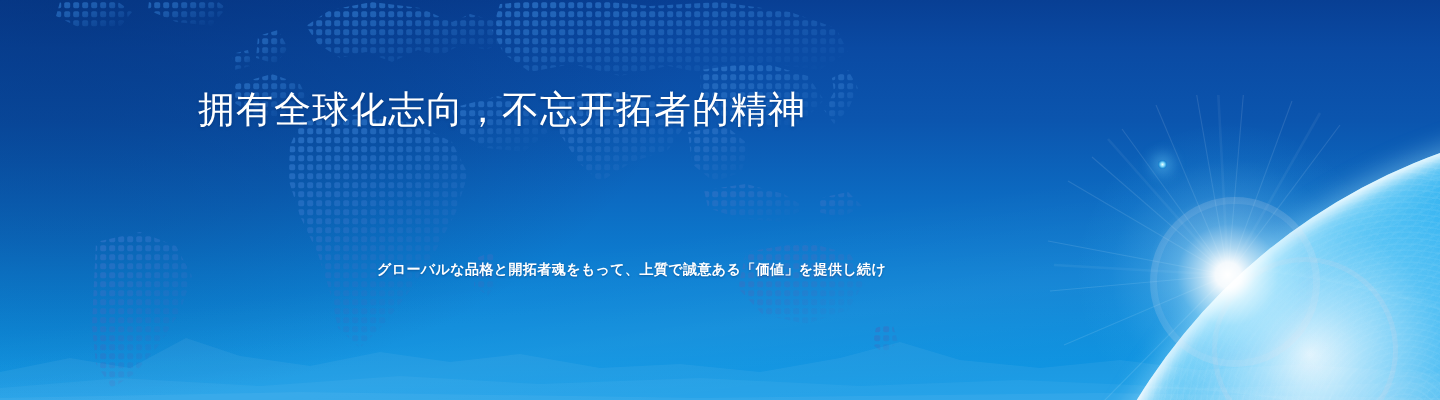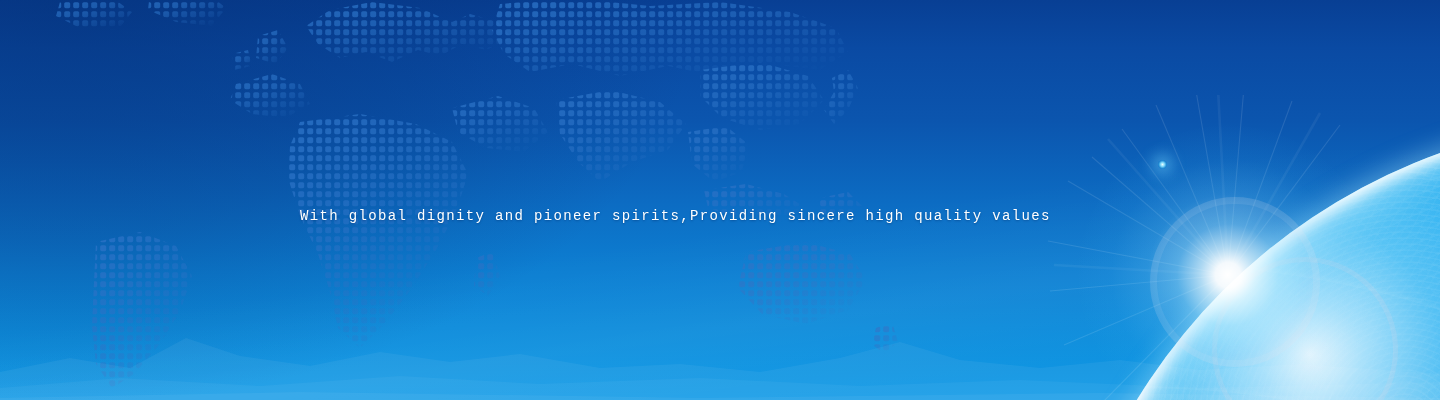--- a/index.html
+++ b/index.html
@@ -358,16 +358,17 @@
 
   <div class="horizon">
     <svg viewBox="0 0 1440 120" xmlns="http://www.w3.org/2000/svg" preserveAspectRatio="none">
       <path d="M0 92 L70 78 L130 88 L186 58 L240 76 L310 86 L380 72 L450 82 L520 74 L600 88 L680 84 L760 92 L840 78 L900 62 L960 80 L1040 88 L1120 80 L1200 90 L1300 84 L1440 94 L1440 120 L0 120 Z" fill="rgba(255,255,255,0.055)"></path>
       <path d="M0 108 L120 98 L260 106 L400 96 L540 104 L700 98 L860 106 L1020 100 L1200 108 L1440 102 L1440 120 L0 120 Z" fill="rgba(255,255,255,0.045)"></path>
       <path d="M0 118 L300 112 L700 118 L1100 113 L1440 118 L1440 120 L0 120 Z" fill="rgba(255,255,255,0.05)"></path>
     </svg>
   </div>
 
   <div class="copy">
-    <div class="subline-en">With global dignity and pioneer spirits,Providing sincere high quality values</div>
+    <div class="headline headline-1">拥有全球化志向，不忘开拓者的精神</div>
+    <div class="subline-ja">グローバルな品格と開拓者魂をもって、上質で誠意ある「価値」を提供し続け</div>
   </div>
 
 </div>
 
 </body></html>

